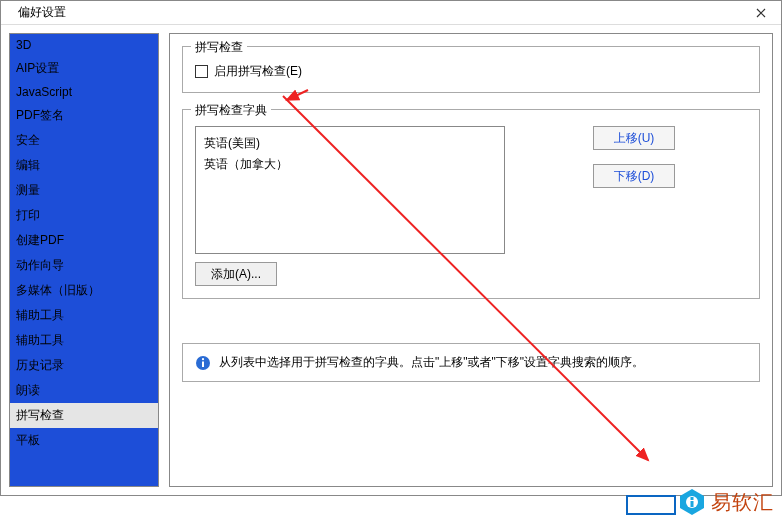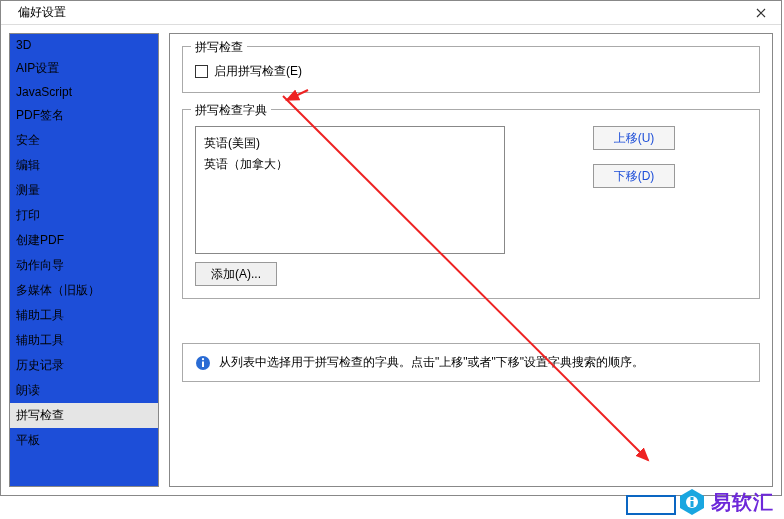--- a/index.html
+++ b/index.html
@@ -22,21 +22,21 @@
   .listbox { border: 1px solid #888; width: 310px; height: 128px; padding: 6px 8px; background: #fff; }
   .list-item { padding: 2px 0; }
   .btncol { display: flex; flex-direction: column; gap: 14px; margin-left: 32px; }
   .btn { width: 82px; height: 24px; border: 1px solid #999; background: #f0f0f0; display: flex; align-items: center; justify-content: center; cursor: pointer; }
   .btn.disabled { color: #1d4ed8; background: #f5f5f5; cursor: default; margin-left: 48px; }
   .btnrow { display: flex; gap: 36px; margin-top: 8px; }
   .info-box { border: 1px solid #aaa; padding: 10px 12px; display: flex; align-items: center; gap: 8px; margin-top: 44px; }
   .info-icon { width: 16px; height: 16px; flex-shrink: 0; }
   .bottom-btn { position: absolute; right: 108px; bottom: 4px; width: 50px; height: 20px; border: 2px solid #0a66c2; background: #fff; }
   .logo { position: absolute; right: 10px; bottom: 2px; display: flex; align-items: center; gap: 4px; }
-  .logo-text { font-size: 20px; font-weight: bold; color: #6d28d9; letter-spacing: 1px; }
+  .logo-text { font-size: 20px; font-weight: normal; color: #c2410c; letter-spacing: 1px; }
   .arrow-svg { position: absolute; left: 178px; top: 60px; pointer-events: none; z-index: 10; }
   
   .sidebar::-webkit-scrollbar { width: 16px; }
   .sidebar::-webkit-scrollbar-track { background: #f0f0f0; }
   .sidebar::-webkit-scrollbar-thumb { background: #c0c0c0; }
 </style>
 </head>
 <body>
 
 <div class="window">

